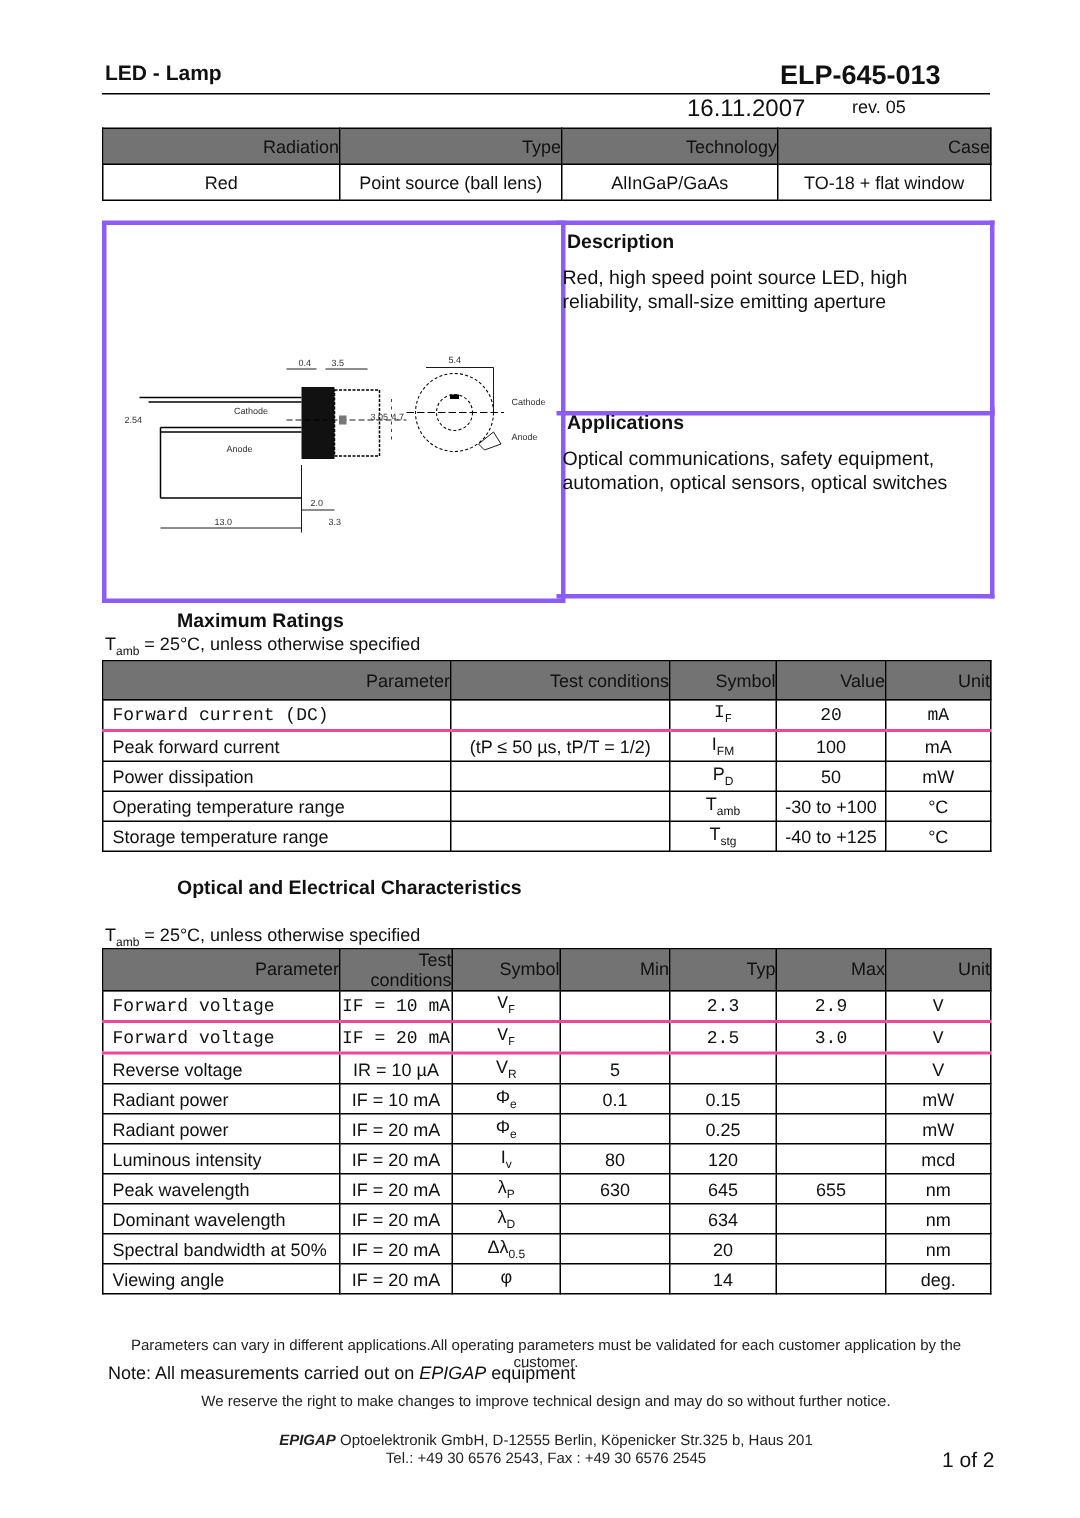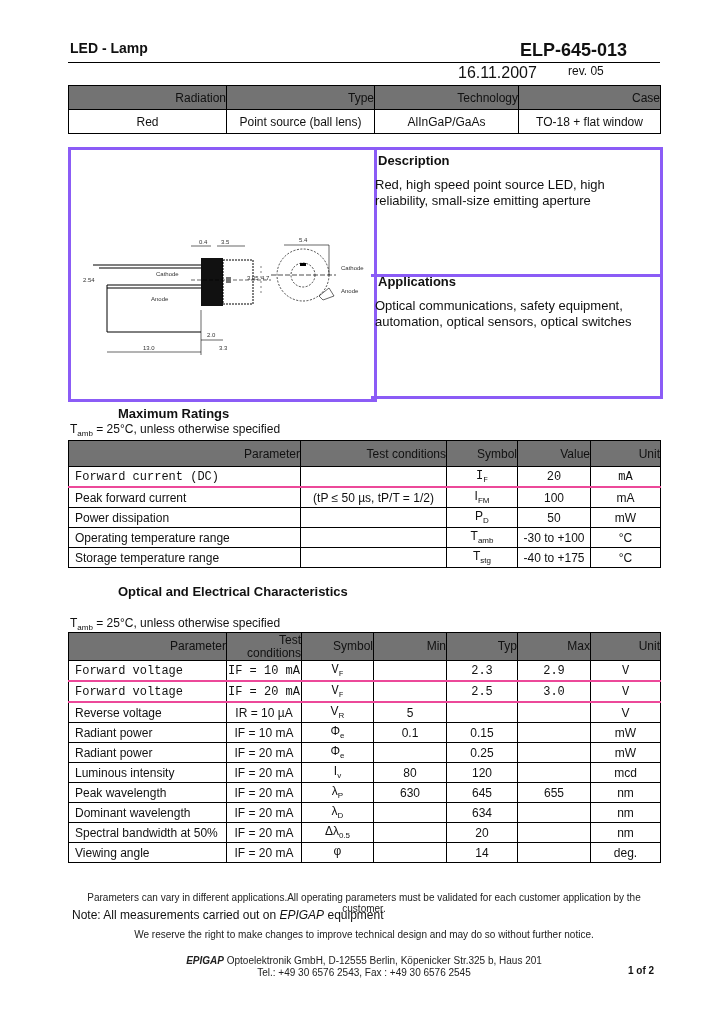--- a/index.html
+++ b/index.html
@@ -27,21 +27,21 @@
   .mr { left:68px; top:440px; width:593px; }
   .mr th { height:25px; }
   .mr td { height:19px; }
   .oe { left:68px; top:632px; width:593px; }
   .oe th { height:27px; line-height:13px; }
   .oe td { height:19px; }
   .left { text-align:left; padding-left:6px; }
   .thick-bottom td { border-bottom:2px solid #ec4899;font-family:Liberation Mono, monospace; }
   .note { left:72px; top:908px; font-size:12px; }
   .footer { left:68px; width:592px; text-align:center; font-size:10px; color:#222; }
-  .page { left:628px; top:965px; font-size:10px;font-weight:bold; }
+  .page { left:628px; top:965px; font-size:14px; }
   .dl { font-size:6px; fill:#333; font-family:"Liberation Sans", sans-serif; }
 </style>
 </head>
 <body>
 
 <div class="abs title-left">LED - Lamp</div>
 <div class="abs title-right">ELP-645-013</div>
 <div class="abs title-rule"></div>
 <div class="abs date">16.11.2007</div>
 <div class="abs rev">rev. 05</div>
@@ -154,21 +154,21 @@
     <td class="left">Operating temperature range</td>
     <td></td>
     <td><span>T</span><sub>amb</sub></td>
     <td>-30 to +100</td>
     <td>°C</td>
   </tr>
   <tr>
     <td class="left">Storage temperature range</td>
     <td></td>
     <td><span>T</span><sub>stg</sub></td>
-    <td>-40 to +175</td>
+    <td>-40 to +125</td>
     <td>°C</td>
   </tr>
 </tbody>
   </table>
 
 <div class="abs section-title" style="top:584px">Optical and Electrical Characteristics</div>
 <div class="abs section-sub" style="top:616px"><span>T</span><sub>amb</sub><span> = 25°C, unless otherwise specified</span></div>
 
 <table class="abs oe">
   <tbody>

